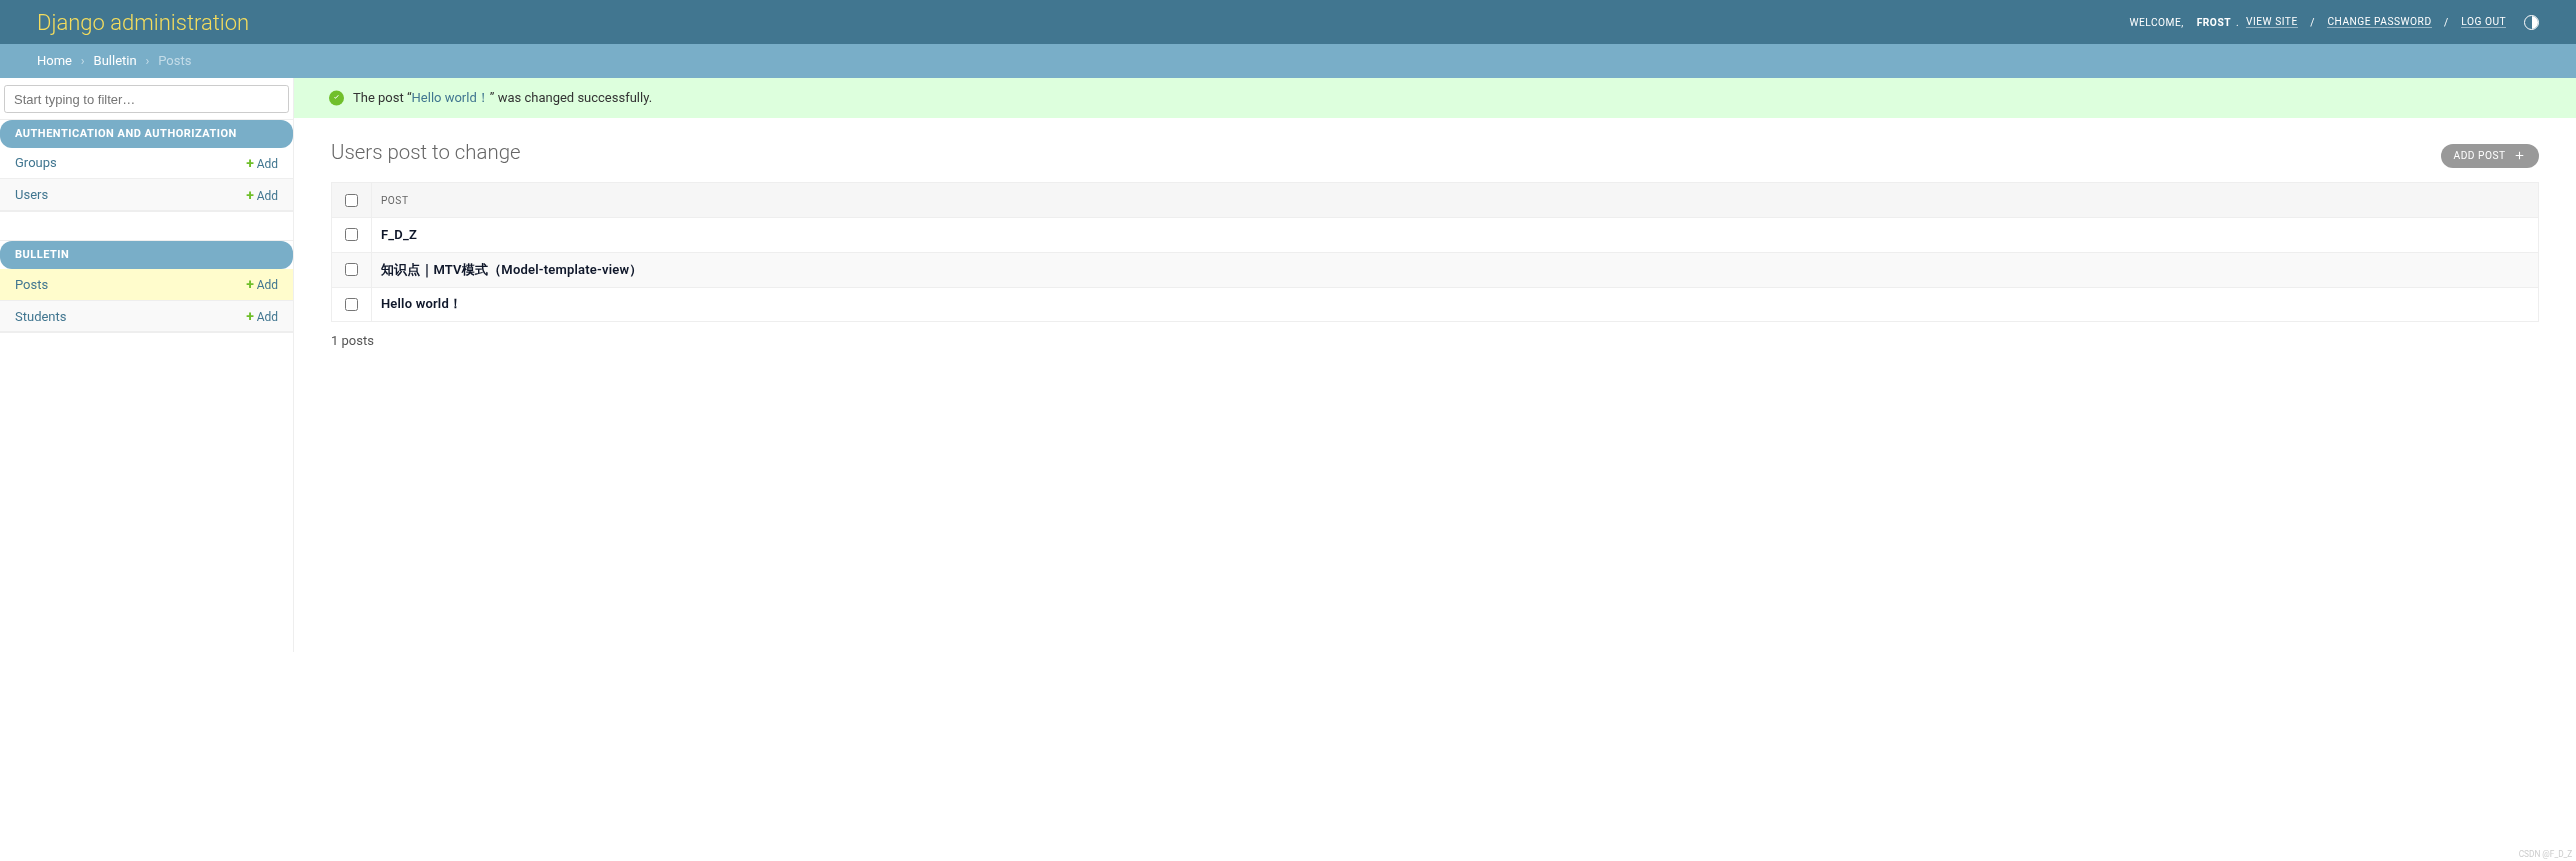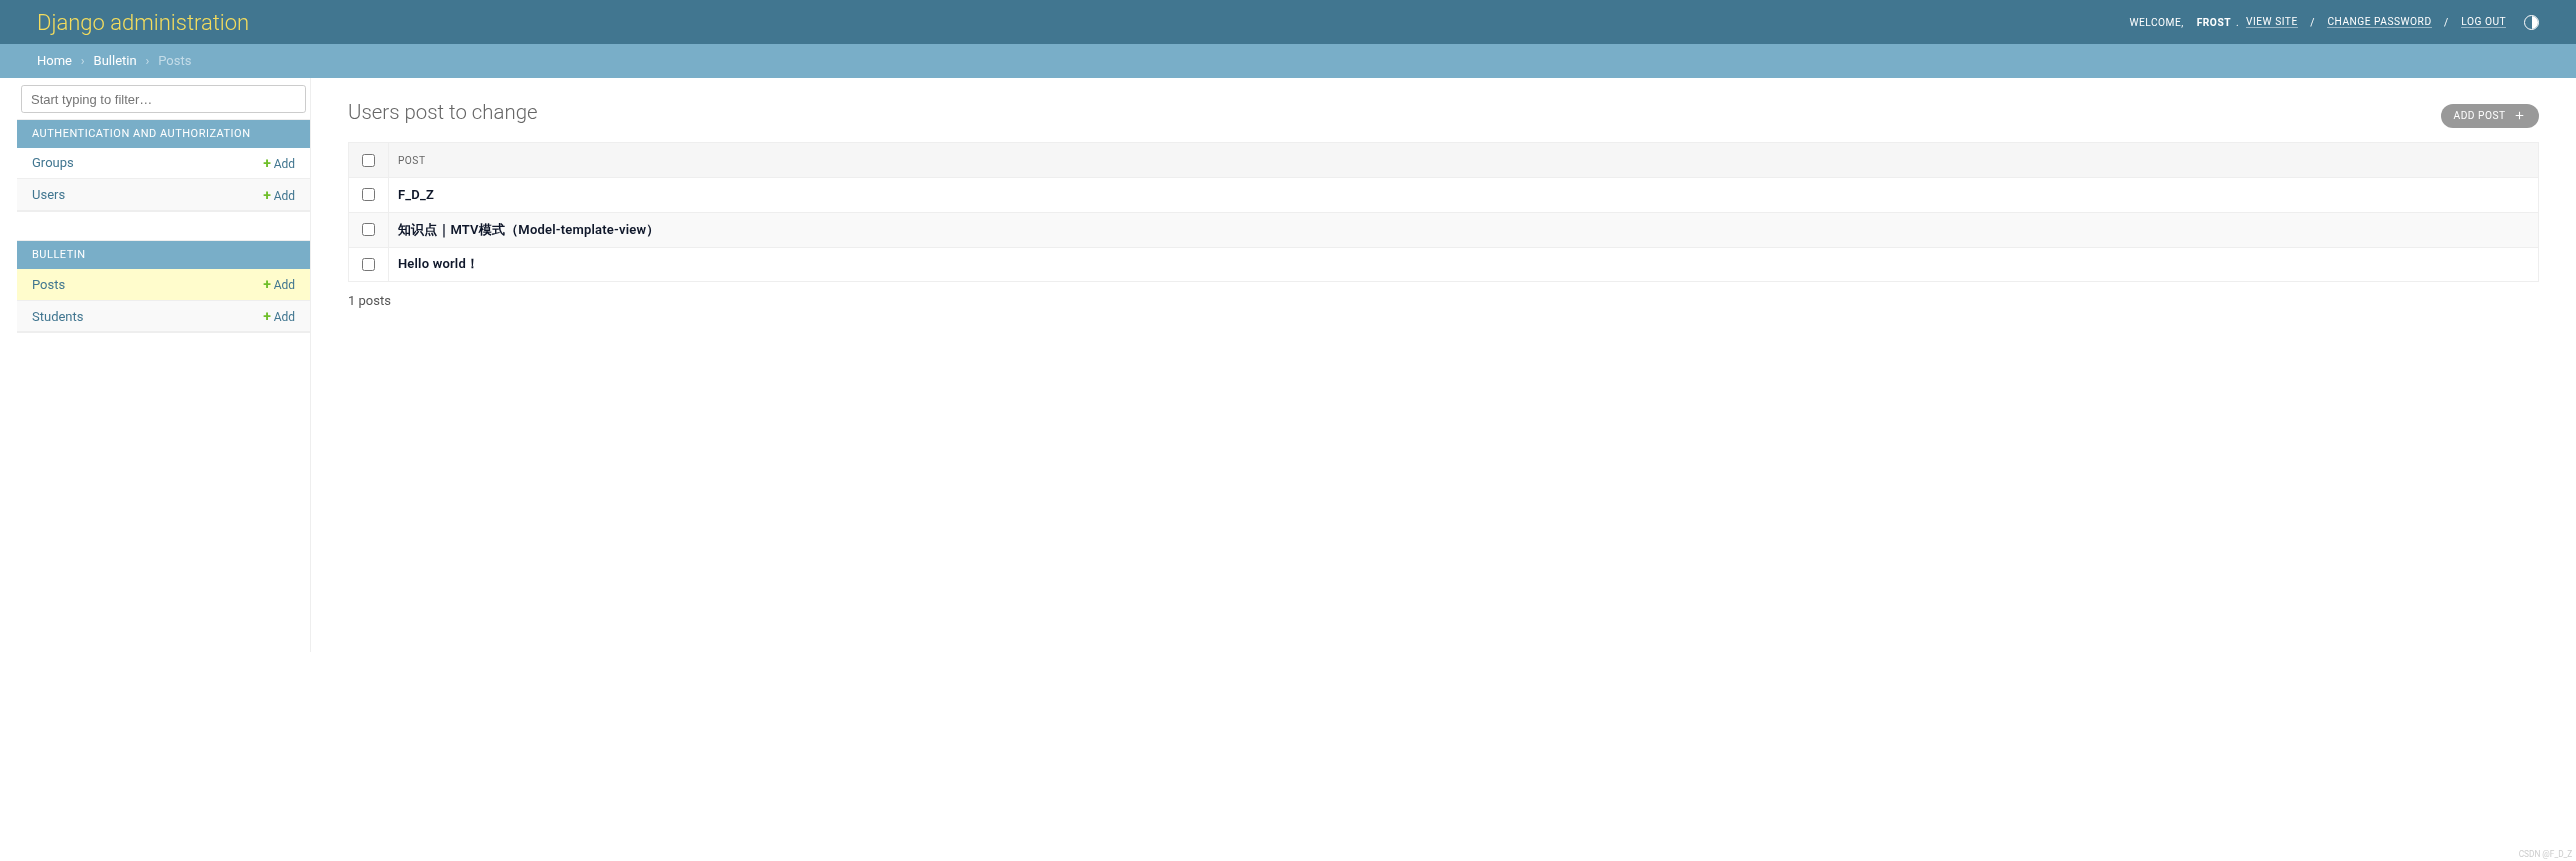--- a/index.html
+++ b/index.html
@@ -40,21 +40,21 @@
   .breadcrumbs {
     background:#79aec8;
     padding: 9.3px 37px;
     color:#c4dce8;
     font-size:13px;
   }
   .breadcrumbs a { color:#fff; }
   .breadcrumbs .sep { padding:0 5.6px; color:#c4dce8;}
 
   
-  #main { display:flex;margin-left:17px;}
+  #main { display:flex;}
   #nav-sidebar {
     width: 294px;
     background:#fff;
     border-right:0.9px solid #eee;
     min-height:574px;
     padding-top:3.7px;
   }
   #nav-filter {
     margin: 3.7px;
     width: calc(100% - 7.4px);
@@ -66,21 +66,22 @@
   }
   .module { margin-bottom: 28px;border:0.9px solid #eee; border-left:none; border-right:none;margin-top:1.9px;}
   .module caption, .module .caption {
     background:#79aec8;
     color:#fff;
     padding: 7.4px 15px;
     font-size: 11px;
     letter-spacing: 0.5px;
     text-transform: uppercase;
     display:block;
-    font-weight:400;
+    font-weight:700;
+    border-radius:12px;
   }
   .module-row {
     display:flex; justify-content:space-between; align-items:center;
     padding: 7.4px 15px;
     border-bottom:0.9px solid #eee;
     font-size:13px;
   }
   .module-row:nth-child(odd){ background:#f9f9f9;}
   .module-row a.model { color:#417690; font-weight:400;}
   .module-row.active { background:#fffccc !important; }
@@ -191,20 +192,30 @@
       </div>
       <div class="module-row">
         <a href="#" class="model">Students</a>
         <a href="#" class="addlink"><span class="plus">+</span><span>Add</span></a>
       </div>
     </div>
   </div>
 
   <div id="content">
 
+    <ul class="messagelist">
+      <li class="success">
+        <span class="icon">
+          <svg viewBox="0 0 24 24">
+              <path d="M9 16.2l-3.5-3.5 1.4-1.4L9 13.4l7.1-7.1 1.4 1.4z"></path>
+            </svg>
+        </span>
+        <span>The post “</span><a href="#">Hello world！</a><span>” was changed successfully.</span>
+      </li>
+    </ul>
 
     <div class="object-tools">
       <a href="#">
         <span>ADD POST</span>
         <span class="plus-icon">
           <svg viewBox="0 0 24 24">
               <path d="M19 13h-6v6h-2v-6H5v-2h6V5h2v6h6z"></path>
             </svg>
         </span>
       </a>

